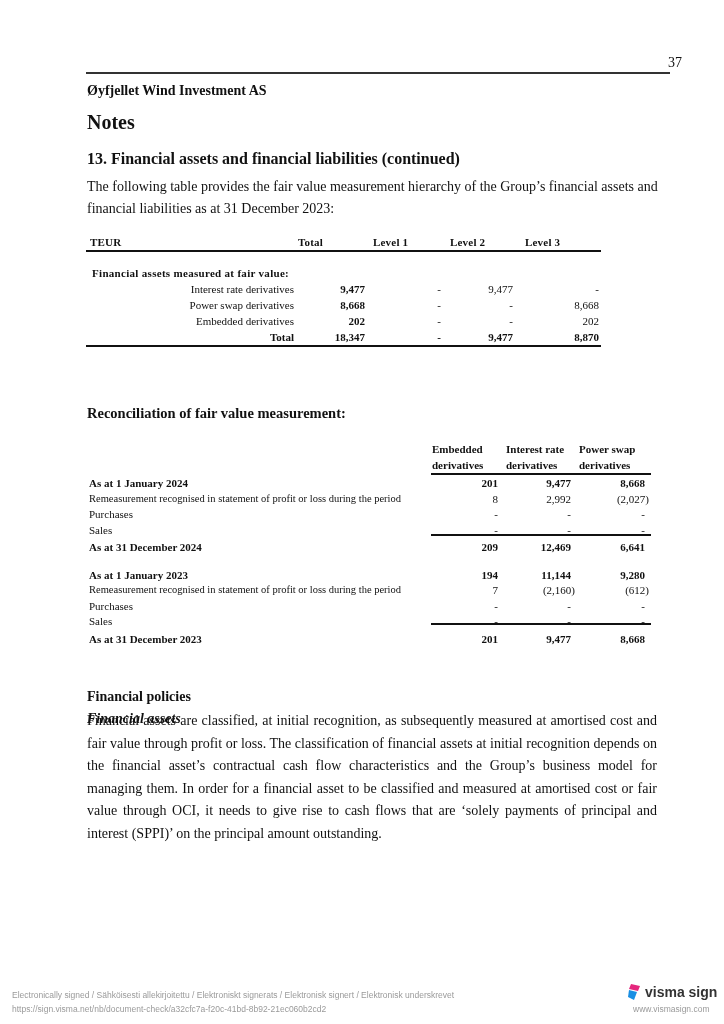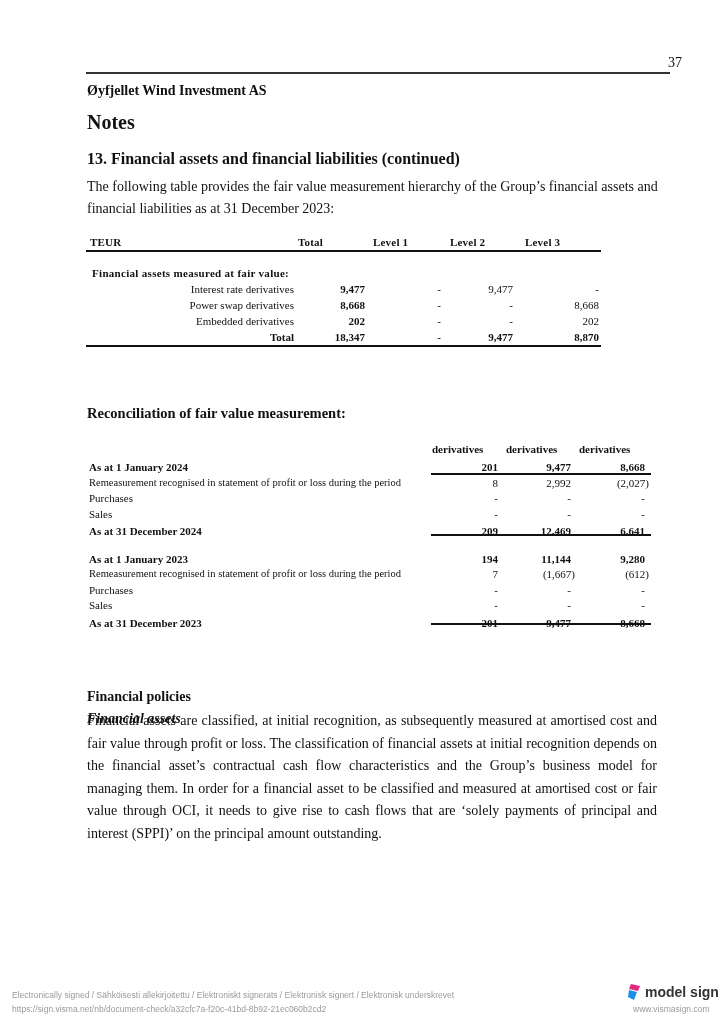--- a/index.html
+++ b/index.html
@@ -100,20 +100,25 @@
     <span class="cell r" style="right:2px;">8,870</span>
   </div>
   <div class="line" style="left:-1px; width:515px; top:109px; height:2px;"></div>
 </div>
 
 <div class="abs rec-title">Reconciliation of fair value measurement:</div>
 
 <div class="abs rt">
 
   <div class="row b" style="height:16px;">
+    <span class="cell" style="left:345px;">Embedded</span>
+    <span class="cell" style="left:419px;">Interest rate</span>
+    <span class="cell" style="left:492px;">Power swap</span>
+  </div>
+  <div class="row b" style="height:16px;">
     <span class="cell" style="left:345px;">derivatives</span>
     <span class="cell" style="left:419px;">derivatives</span>
     <span class="cell" style="left:492px;">derivatives</span>
   </div>
   <div class="line" style="left:344px; width:220px; top:30px; height:1.5px;"></div>
 
   <div class="row b" style="margin-top:2px;">
     <span class="cell" style="left:2px;">As at 1 January 2024</span>
     <span class="cell r" style="right:153px;">201</span>
     <span class="cell r" style="right:80px;">9,477</span>
@@ -149,21 +154,21 @@
 
   <div class="row b">
     <span class="cell" style="left:2px;">As at 1 January 2023</span>
     <span class="cell r" style="right:153px;">194</span>
     <span class="cell r" style="right:80px;">11,144</span>
     <span class="cell r" style="right:6px;">9,280</span>
   </div>
   <div class="row">
     <span class="cell" style="left:2px; font-size:10.5px;">Remeasurement recognised in statement of profit or loss during the period</span>
     <span class="cell r" style="right:153px;">7</span>
-    <span class="cell r" style="right:76px;">(1,667)</span>
+    <span class="cell r" style="right:76px;">(2,160)</span>
     <span class="cell r" style="right:2px;">(612)</span>
   </div>
   <div class="row">
     <span class="cell" style="left:2px;">Purchases</span>
     <span class="cell r" style="right:153px;">-</span>
     <span class="cell r" style="right:80px;">-</span>
     <span class="cell r" style="right:6px;">-</span>
   </div>
   <div class="row">
     <span class="cell" style="left:2px;">Sales</span>
@@ -184,15 +189,15 @@
 <div class="abs ap-sub">Financial assets</div>
 <div class="abs ap-body">Financial assets are classified, at initial recognition, as subsequently measured at amortised cost and fair value through profit or loss. The classification of financial assets at initial recognition depends on the financial asset’s contractual cash flow characteristics and the Group’s business model for managing them. In order for a financial asset to be classified and measured at amortised cost or fair value through OCI, it needs to give rise to cash flows that are ‘solely payments of principal and interest (SPPI)’ on the principal amount outstanding.</div>
 
 <div class="abs f1">Electronically signed / Sähköisesti allekirjoitettu / Elektroniskt signerats / Elektronisk signert / Elektronisk underskrevet</div>
 <div class="abs f2">https://sign.visma.net/nb/document-check/a32cfc7a-f20c-41bd-8b92-21ec060b2cd2</div>
 <div class="abs logo">
   <svg width="14" height="18" viewBox="0 0 14 18">
     <path d="M4 1 L13 3 L11 8 L2 6 Z" fill="#e5267d"></path>
     <path d="M2 7 L10 9 L7 17 L1 14 Z" fill="#1a8fe3"></path>
   </svg>
-  <span class="logo-text">model sign</span>
+  <span class="logo-text">visma sign</span>
 </div>
 <div class="abs logo-url">www.vismasign.com</div>
 
 </body></html>

